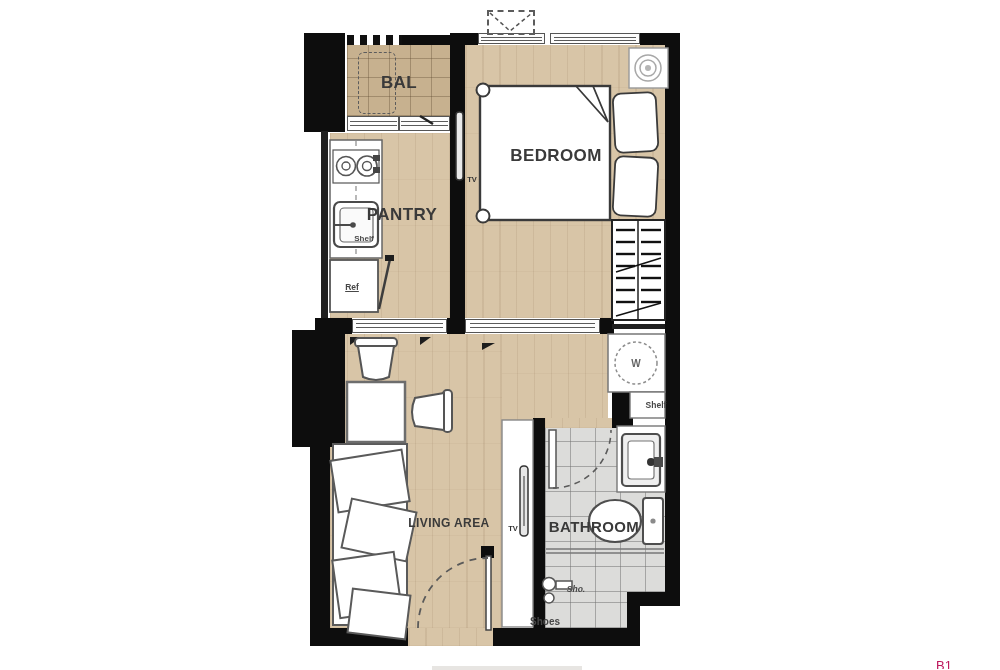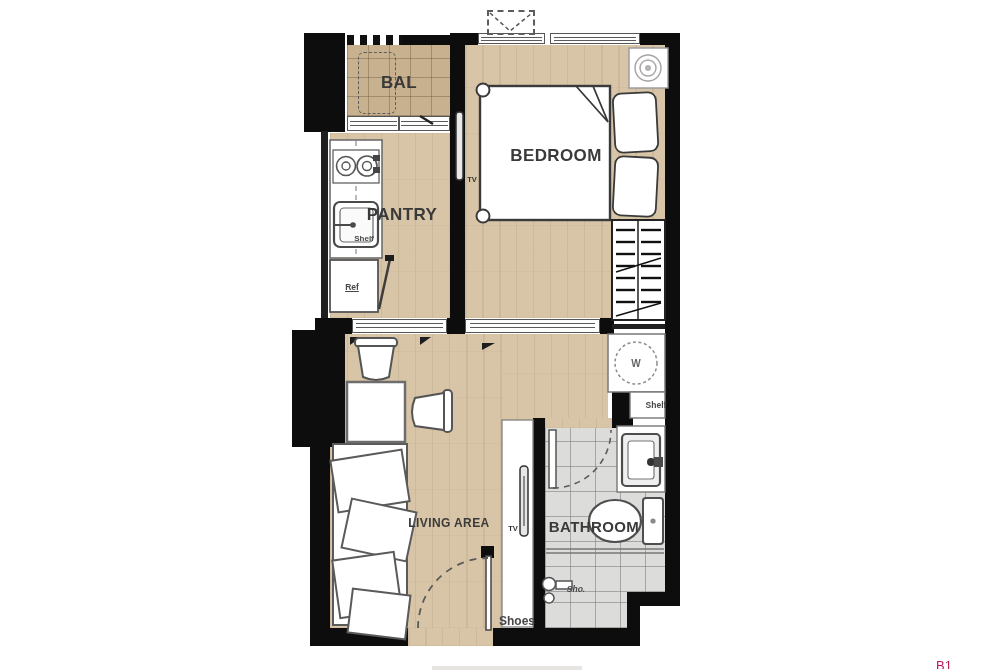--- a/index.html
+++ b/index.html
@@ -238,17 +238,17 @@
   <div class="lbl" style="left:449px;top:523px;font-size:12px;">LIVING AREA</div>
   <div class="lbl" style="left:594px;top:494px;font-size:15px;margin-top:32px;">BATHROOM</div>
 
   <div class="lbl sm" style="left:364px;top:238px;font-size:8px;">Shelf</div>
   <div class="lbl sm" style="left:352px;top:287px;text-decoration:underline;">Ref</div>
   <div class="lbl sm" style="left:472px;top:179px;font-size:7.5px;font-weight:bold;color:#333;">TV</div>
   <div class="lbl sm" style="left:513px;top:528px;font-size:7.5px;font-weight:bold;color:#333;">TV</div>
   <div class="lbl sm" style="left:636px;top:363px;font-size:10px;color:#666;">W</div>
   <div class="lbl sm" style="left:648px;top:405px;padding-left:16px;">Shelf</div>
   <div class="lbl sm" style="left:576px;top:589px;font-style:italic;">Sho.</div>
-  <div class="lbl sm" style="left:517px;top:621px;font-size:12px;">Shoes</div>
+  <div class="lbl sm" style="left:545px;top:621px;font-size:10px;">Shoes</div>
 
   <div class="corner-clip">B1</div>
   <div class="smudge"></div>
 </div>
 
 </body></html>

